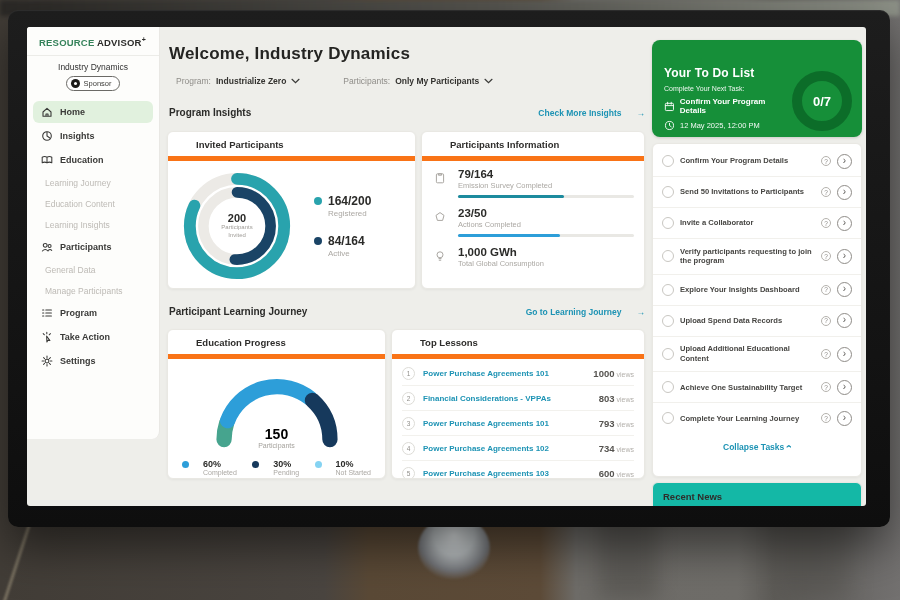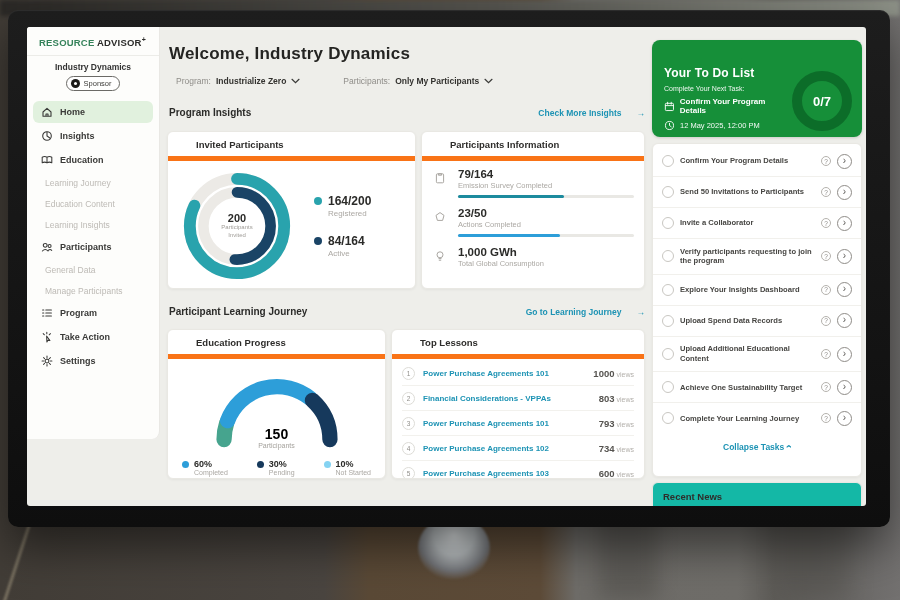--- a/index.html
+++ b/index.html
@@ -24,21 +24,21 @@
     box-shadow:0 20px 45px rgba(0,0,0,.5), inset 0 1px 1px rgba(255,255,255,.08); }
   .screen { position:absolute; left:19px; top:17px; width:839px; height:479px;
     background:#eeeeea; border-radius:3px; overflow:hidden; font-size:9px; color:#2e2d2b; }
 
   
   .sidebar { position:absolute; left:0; top:0; width:133px; height:412px; background:#fdfdfb;
     border-right:1px solid #e9e8e4; border-radius:0 0 8px 0; }
   .logo { padding:9px 12px 7px; font-size:9.5px; font-weight:bold; letter-spacing:.2px; border-bottom:1px solid #ececе8; border-bottom:1px solid #ececе8; }
   .logo .g { color:#35825a; } .logo .d { color:#2c2c2a; } .logo .p { color:#2c2c2a; font-size:7px; vertical-align:super; }
   .logo-div { height:1px; background:#ececе8; background:#ecece8; margin:0 0 6px; }
-  .org { text-align:center; font-weight:bold; font-size:8.5px; color:#333; margin:2px 0 4px; }
+  .org { text-align:center; font-weight:normal; font-size:8.5px; color:#333; margin:2px 0 4px; }
   .badge { display:flex; align-items:center; gap:4px; width:fit-content; margin:0 auto 8px;
     border:1px solid #6b6a66; border-radius:9px; padding:2px 8px 2px 4px; font-size:7.5px; color:#3c3b38; background:#fff; }
   .badge-dot { width:9px; height:9px; border-radius:50%; background:#1c1b19; display:inline-flex; align-items:center; justify-content:center; }
   .badge-dot::after { content:""; width:3px; height:3px; border-radius:50%; background:#fff; }
   .menu { padding:2px 6px; }
   .mi { display:flex; align-items:center; gap:7px; padding:5px 8px; border-radius:6px;
     font-size:9px; font-weight:bold; color:#3a3a38; margin-bottom:2px; cursor:pointer; }
   .mi.sub { font-weight:normal; color:#bdbab5; font-size:8.5px; padding:4.5px 8px 4.5px 12px; }
   .mi.active { background:#e1f1de; }
   .mi svg { flex:0 0 auto; }
@@ -78,21 +78,21 @@
   .stat .sl { font-size:7.5px; color:#aba8a3; margin-top:1px; }
   .pbar { height:3px; background:#e9e8e4; border-radius:2px; margin-top:5px; width:176px; }
   .pbar i { display:block; height:3px; border-radius:2px; }
 
   
   .gauge-wrap { position:relative; width:150px; height:80px; margin:10px auto 0; }
   .gauge-center { position:absolute; left:0; right:0; bottom:0; text-align:center; }
   .gauge-center .v { font-size:14px; font-weight:bold; color:#000000; }
   .gauge-center .l { font-size:7px; color:#a5a29d; }
   .g-legend { display:flex; justify-content:space-between; padding:10px 14px 0; }
-  .g-item { display:flex; gap:5px; }
+  .g-item { display:flex; gap:14px; }
   .g-dot { width:7px; height:7px; border-radius:50%; margin-top:2px; }
   .g-pct { font-size:9px; font-weight:bold; color:#2b2b29; }
   .g-lab { font-size:7px; color:#aba8a3; }
 
   
   .lessons { padding:2px 10px; }
   .lesson { display:flex; align-items:center; gap:8px; padding:5.5px 0; border-bottom:1px solid #f2f1ed; }
   .lesson:last-child { border-bottom:none; }
   .rank { width:13px; height:13px; border:1px solid #dddcd7; border-radius:50%; font-size:6.5px; color:#8f8d88;
     display:flex; align-items:center; justify-content:center; flex:0 0 auto; }

